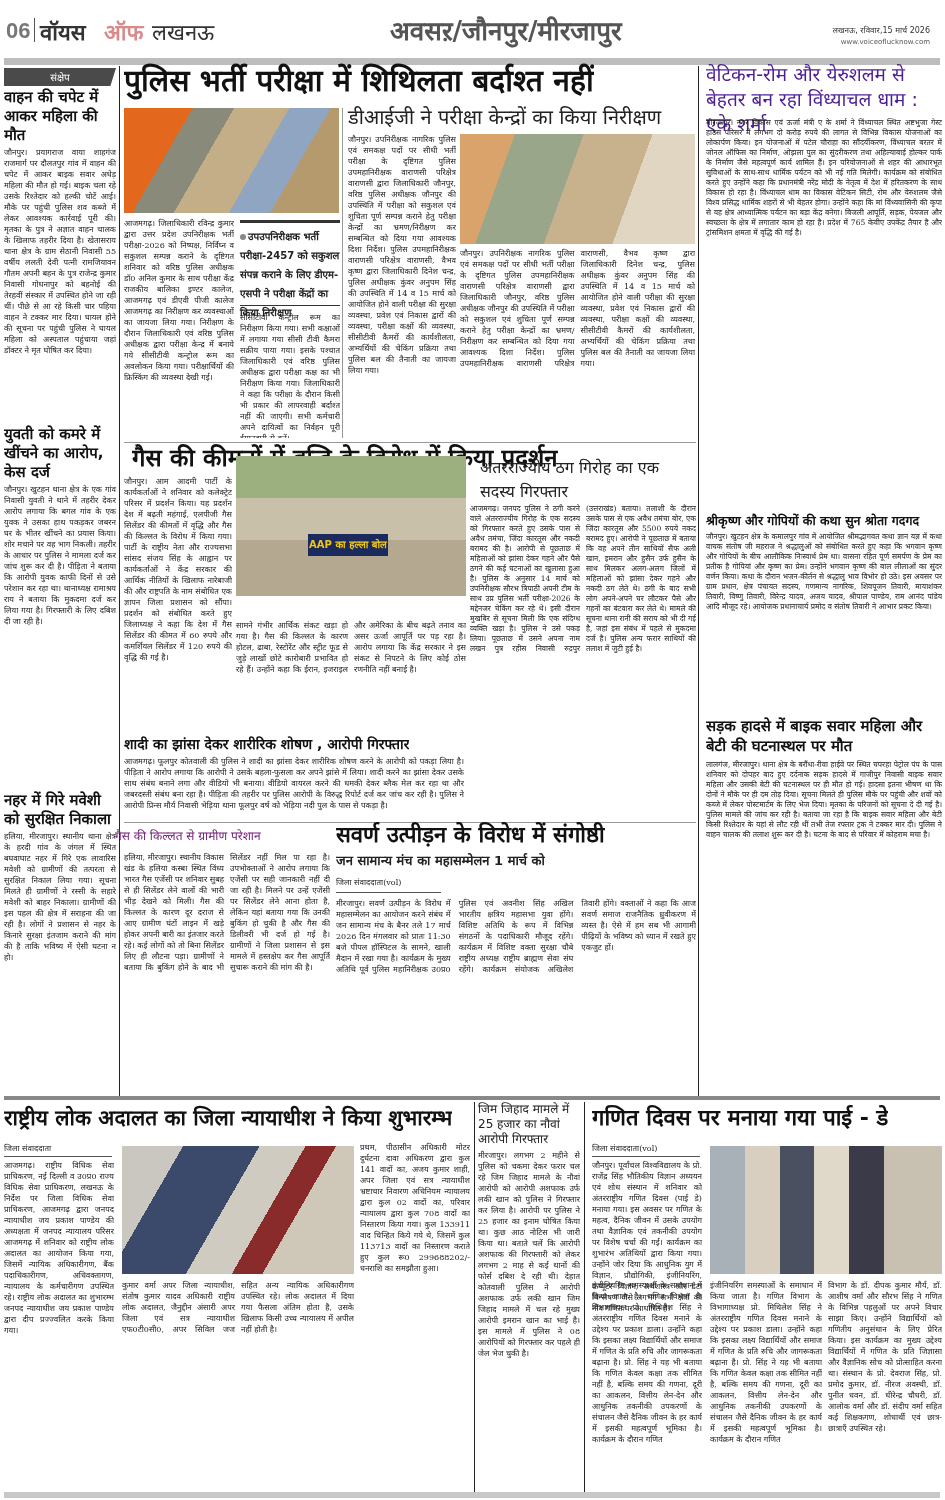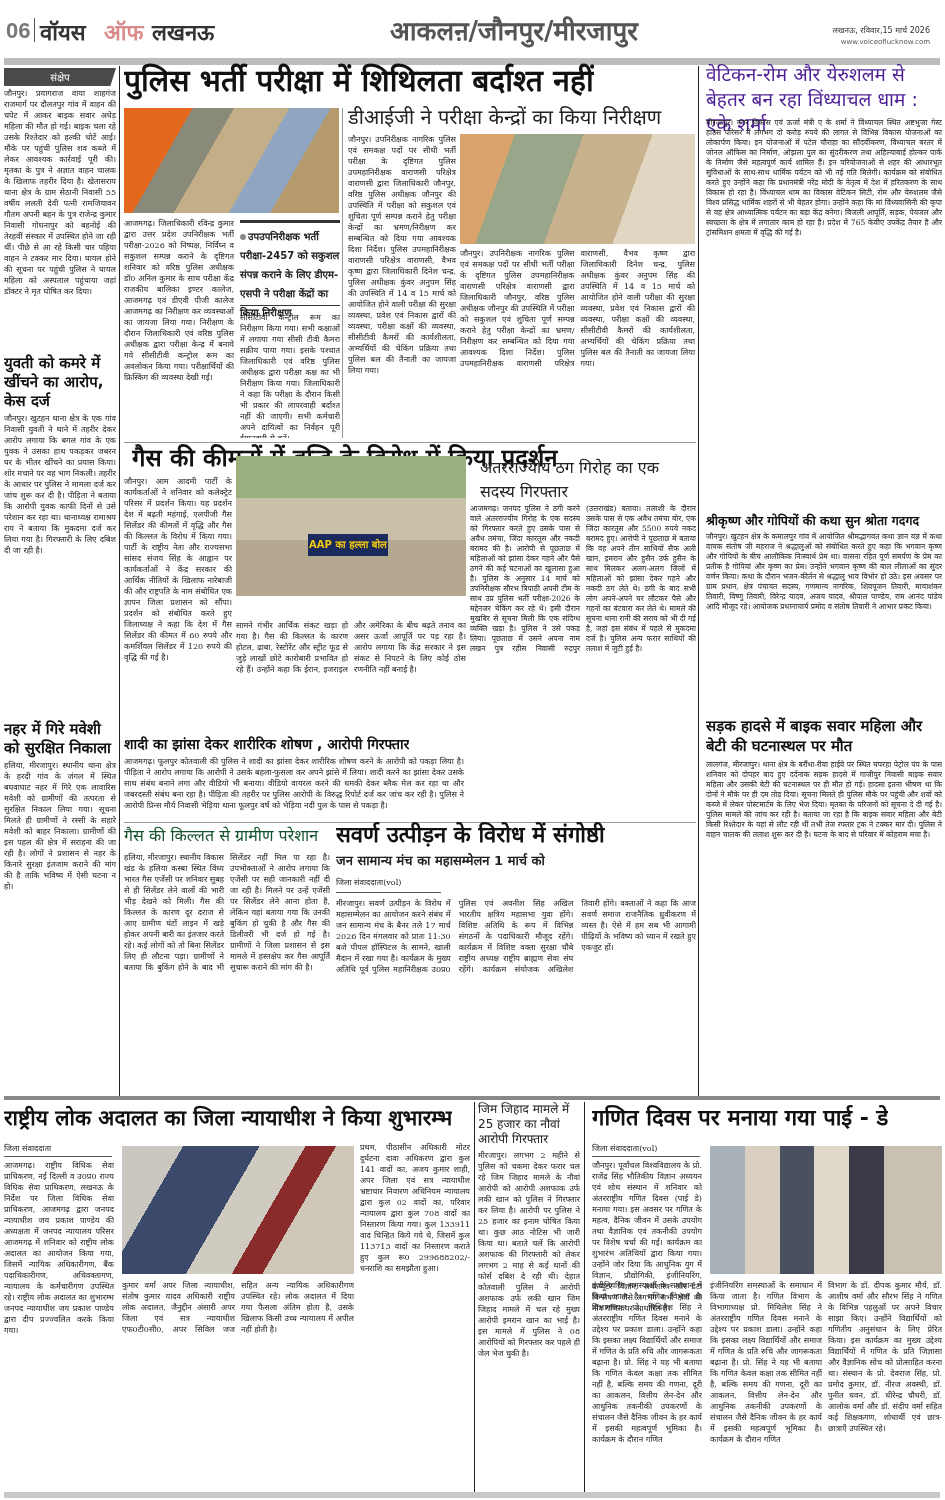--- a/index.html
+++ b/index.html
@@ -14,31 +14,32 @@
 .byline{font-size:8px;color:#222;font-family:"DejaVu Serif",serif}
 </style>
 </head>
 <body>
 
 <div class="abs" style="left:0;top:0;width:936px;height:55px">
   <span class="abs" style="left:6px;top:18px;font-size:22px;font-weight:bold;color:#777;font-family:'Liberation Sans',sans-serif">06</span>
   <div class="abs vline" style="left:34px;top:18px;height:24px;background:#555"></div>
   <span class="abs" style="left:40px;top:16px;font-size:22px;font-weight:bold;color:#333">वॉयस</span>
   <span class="abs" style="left:104px;top:16px;font-size:22px;font-weight:bold;color:#d98b8b">ऑफ</span>
-  <span class="abs" style="left:152px;top:16px;font-size:22px;font-weight:bold;color:#333">लखनऊ</span>
-  <span class="abs" style="left:390px;top:12px;font-size:26px;font-weight:bold;color:#555">आकलऩ/जौनपुर/मीरजापुर</span>
+  <span class="abs" style="left:152px;top:16px;font-size:22px;font-weight:normal;color:#333">लखनऊ</span>
+  <span class="abs" style="left:390px;top:12px;font-size:26px;font-weight:bold;color:#555">अवसऱ/जौनपुर/मीरजापुर</span>
   <span class="abs" style="right:6px;top:24px;font-size:8px;color:#333">लखनऊ, रविवार,15 मार्च 2026</span>
   <span class="abs" style="right:6px;top:38px;font-size:7px;color:#555">www.voiceoflucknow.com</span>
 </div>
 <div class="abs grey-bar" style="left:4px;top:58px;width:936px"></div>
 
 <div class="abs" style="left:4px;top:68px;width:112px;height:1025px">
   <div style="background:#4a4a4a;color:#fff;font-size:10px;text-align:center;padding:2px 0;clip-path:polygon(0 0,100% 0,95% 100%,0 100%)"><span>संक्षेप</span></div>
+  <div class="hd" style="font-size:15px;line-height:19px;white-space:normal;margin-top:2px">वाहन की चपेट में आकर महिला की मौत</div>
   <div class="txt" style="height:262px;margin-top:2px">जौनपुर। प्रयागराज वाया शाहगंज राजमार्ग पर दौलतपुर गांव में वाहन की चपेट में आकर बाइक सवार अधेड़ महिला की मौत हो गई। बाइक चला रहे उसके रिश्तेदार को हल्की चोटें आई। मौके पर पहुंची पुलिस शव कब्जे में लेकर आवश्यक कार्रवाई पूरी की। मृतका के पुत्र ने अज्ञात वाहन चालक के खिलाफ तहरीर दिया है। खेतासराय थाना क्षेत्र के ग्राम सेठानी निवासी 55 वर्षीय ललती देवी पत्नी रामजियावन गौतम अपनी बहन के पुत्र राजेन्द्र कुमार निवासी गोधनापुर को बहनोई की तेरहवीं संस्कार में उपस्थित होने जा रही थीं। पीछे से आ रहे किसी चार पहिया वाहन ने टक्कर मार दिया। घायल होने की सूचना पर पहुंची पुलिस ने घायल महिला को अस्पताल पहुंचाया जहां डॉक्टर ने मृत घोषित कर दिया।</div>
-  <div class="hd" style="font-size:15px;line-height:19px;white-space:normal;margin-top:4px">युवती को कमरे में खींचने का आरोप, केस दर्ज</div>
+  <div class="hd" style="font-size:15px;line-height:19px;white-space:normal;margin-top:16px">युवती को कमरे में खींचने का आरोप, केस दर्ज</div>
   <div class="txt" style="height:300px;margin-top:2px">जौनपुर। खुटहन थाना क्षेत्र के एक गांव निवासी युवती ने थाने में तहरीर देकर आरोप लगाया कि बगल गांव के एक युवक ने उसका हाथ पकड़कर जबरन घर के भीतर खींचने का प्रयास किया। शोर मचाने पर वह भाग निकली। तहरीर के आधार पर पुलिस ने मामला दर्ज कर जांच शुरू कर दी है। पीड़िता ने बताया कि आरोपी युवक काफी दिनों से उसे परेशान कर रहा था। थानाध्यक्ष रामाश्रय राय ने बताया कि मुकदमा दर्ज कर लिया गया है। गिरफ्तारी के लिए दबिश दी जा रही है।</div>
   <div class="hd" style="font-size:15px;line-height:19px;white-space:normal;margin-top:7px">नहर में गिरे मवेशी को सुरक्षित निकाला</div>
   <div class="txt" style="height:290px;margin-top:2px">हलिया, मीरजापुर। स्थानीय थाना क्षेत्र के हरदी गांव के जंगल में स्थित बघवाघाट नहर में गिरे एक लावारिस मवेशी को ग्रामीणों की तत्परता से सुरक्षित निकाल लिया गया। सूचना मिलते ही ग्रामीणों ने रस्सी के सहारे मवेशी को बाहर निकाला। ग्रामीणों की इस पहल की क्षेत्र में सराहना की जा रही है। लोगों ने प्रशासन से नहर के किनारे सुरक्षा इंतजाम कराने की मांग की है ताकि भविष्य में ऐसी घटना न हो।</div>
 </div>
 <div class="abs vline" style="left:119px;top:66px;height:1030px"></div>
 
 <div class="abs hd" style="left:124px;top:62px;font-size:30px;line-height:38px;color:#111">पुलिस भर्ती परीक्षा में शिथिलता बर्दाश्त नहीं</div>
 <div class="abs photo" style="left:124px;top:108px;width:215px;height:105px;background:linear-gradient(120deg,#e3681e 0 25%,#8a8a7a 25% 40%,#c4ae88 40% 60%,#8fa5c2 60% 75%,#b59a6e 75%)"></div>
 <div class="abs txt" style="left:124px;top:218px;width:110px;height:220px">आजमगढ़। जिलाधिकारी रविन्द्र कुमार द्वारा उत्तर प्रदेश उपनिरीक्षक भर्ती परीक्षा-2026 को निष्पक्ष, निर्विघ्न व सकुशल सम्पन्न कराने के दृष्टिगत शनिवार को वरिष्ठ पुलिस अधीक्षक डॉ0 अनिल कुमार के साथ परीक्षा केंद्र राजकीय बालिका इण्टर कालेज, आजमगढ़ एवं डीएवी पीजी कालेज आजमगढ़ का निरीक्षण कर व्यवस्थाओं का जायजा लिया गया। निरीक्षण के दौरान जिलाधिकारी एवं वरिष्ठ पुलिस अधीक्षक द्वारा परीक्षा केन्द्र में बनाये गये सीसीटीवी कन्ट्रोल रूम का अवलोकन किया गया। परीक्षार्थियों की फ्रिस्किंग की व्यवस्था देखी गई।</div>
 <div class="abs" style="left:240px;top:220px;width:100px;height:86px;border-top:3px solid #333;border-bottom:1px solid #333;padding-top:2px">
@@ -72,21 +73,21 @@
 <div class="abs txt" style="left:236px;top:620px;width:230px;height:110px;column-count:2;column-gap:6px">सामने गंभीर आर्थिक संकट खड़ा हो गया है। गैस की किल्लत के कारण होटल, ढाबा, रेस्टोरेंट और स्ट्रीट फूड से जुड़े लाखों छोटे कारोबारी प्रभावित हो रहे हैं। उन्होंने कहा कि ईरान, इजराइल और अमेरिका के बीच बढ़ते तनाव का असर ऊर्जा आपूर्ति पर पड़ रहा है। आरोप लगाया कि केंद्र सरकार ने इस संकट से निपटने के लिए कोई ठोस रणनीति नहीं बनाई है।</div>
 
 <div class="abs" style="left:480px;top:456px;width:216px;font-size:16px;line-height:24px;color:#222">अंतरराज्यीय ठग गिरोह का एक सदस्य गिरफ्तार</div>
 <div class="abs txt" style="left:470px;top:504px;width:226px;height:314px;column-count:2;column-gap:6px;font-size:7.5px;line-height:10px">आजमगढ़। जनपद पुलिस ने ठगी करने वाले अंतरराज्यीय गिरोह के एक सदस्य को गिरफ्तार करते हुए उसके पास से अवैध तमंचा, जिंदा कारतूस और नकदी बरामद की है। आरोपी से पूछताछ में महिलाओं को झांसा देकर गहने और पैसे ठगने की कई घटनाओं का खुलासा हुआ है। पुलिस के अनुसार 14 मार्च को उपनिरीक्षक सौरभ त्रिपाठी अपनी टीम के साथ उप्र पुलिस भर्ती परीक्षा-2026 के मद्देनजर चेकिंग कर रहे थे। इसी दौरान मुखबिर से सूचना मिली कि एक संदिग्ध व्यक्ति खड़ा है। पुलिस ने उसे पकड़ लिया। पूछताछ में उसने अपना नाम लखन पुत्र रहीस निवासी रुद्रपुर (उत्तराखंड) बताया। तलाशी के दौरान उसके पास से एक अवैध तमंचा बोर, एक जिंदा कारतूस और 5500 रुपये नकद बरामद हुए। आरोपी ने पूछताछ में बताया कि वह अपने तीन साथियों सैफ अली खान, इमरान और हुसैन उर्फ हुसैन के साथ मिलकर अलग-अलग जिलों में महिलाओं को झांसा देकर गहने और नकदी ठग लेते थे। ठगी के बाद सभी लोग अपने-अपने घर लौटकर पैसे और गहनों का बंटवारा कर लेते थे। मामले की सूचना थाना रानी की सराय को भी दी गई है, जहां इस संबंध में पहले से मुकदमा दर्ज है। पुलिस अन्य फरार साथियों की तलाश में जुटी हुई है।</div>
 
 <div class="abs hd" style="left:124px;top:734px;font-size:14px;line-height:20px">शादी का झांसा देकर शारीरिक शोषण , आरोपी गिरफ्तार</div>
 <div class="abs txt" style="left:124px;top:756px;width:340px;height:62px">आजमगढ़। फूलपुर कोतवाली की पुलिस ने शादी का झांसा देकर शारीरिक शोषण करने के आरोपी को पकड़ा लिया है। पीड़िता ने आरोप लगाया कि आरोपी ने उसके बहला-फुसला कर अपने झांसे में लिया। शादी करने का झांसा देकर उसके साथ संबंध बनाने लगा और वीडियो भी बनाया। वीडियो वायरल करने की धमकी देकर ब्लैक मेल कर रहा था और जबरदस्ती संबंध बना रहा है। पीड़िता की तहरीर पर पुलिस आरोपी के विरुद्ध रिपोर्ट दर्ज कर जांच कर रही है। पुलिस ने आरोपी प्रिन्स मौर्य निवासी भेड़िया थाना फूलपुर वर्ष को भेड़िया नदी पुल के पास से पकड़ा है।</div>
 
 <div class="abs hline" style="left:124px;top:822px;width:572px;background:#999"></div>
 
-<div class="abs" style="left:124px;top:824px;font-size:16px;line-height:24px;color:#14532d;white-space:nowrap">गैस की किल्लत से ग्रामीण परेशान</div>
+<div class="abs" style="left:115px;top:824px;font-size:12px;line-height:24px;color:#701a75;white-space:nowrap">गैस की किल्लत से ग्रामीण परेशान</div>
 <div class="abs txt" style="left:124px;top:852px;width:206px;height:243px;column-count:2;column-gap:6px">हलिया, मीरजापुर। स्थानीय विकास खंड के हलिया कस्बा स्थित विंध्य भारत गैस एजेंसी पर शनिवार सुबह से ही सिलेंडर लेने वालों की भारी भीड़ देखने को मिली। गैस की किल्लत के कारण दूर दराज से आए ग्रामीण घंटों लाइन में खड़े होकर अपनी बारी का इंतजार करते रहे। कई लोगों को तो बिना सिलेंडर लिए ही लौटना पड़ा। ग्रामीणों ने बताया कि बुकिंग होने के बाद भी सिलेंडर नहीं मिल पा रहा है। उपभोक्ताओं ने आरोप लगाया कि एजेंसी पर सही जानकारी नहीं दी जा रही है। मिलने पर उन्हें एजेंसी पर सिलेंडर लेने आना होता है, लेकिन यहां बताया गया कि उनकी बुकिंग हो चुकी है और गैस की डिलीवरी भी दर्ज हो गई है। ग्रामीणों ने जिला प्रशासन से इस मामले में हस्तक्षेप कर गैस आपूर्ति सुचारू कराने की मांग की है।</div>
 
 <div class="abs hd" style="left:336px;top:820px;font-size:22px;line-height:30px">सवर्ण उत्पीड़न के विरोध में संगोष्ठी</div>
 <div class="abs hd" style="left:336px;top:852px;font-size:13px;line-height:18px;color:#222">जन सामान्य मंच का महासम्मेलन 1 मार्च को</div>
 <div class="abs byline" style="left:336px;top:876px">जिला संवाददाता(vol)</div>
 <div class="abs hline" style="left:336px;top:892px;width:105px;background:#555"></div>
 <div class="abs txt" style="left:336px;top:898px;width:360px;height:197px;column-count:3;column-gap:8px">मीरजापुर। सवर्ण उत्पीड़न के विरोध में महासम्मेलन का आयोजन करने संबंध में जन सामान्य मंच के बैनर तले 17 मार्च 2026 दिन मंगलवार को प्रातः 11:30 बजे पीपल हॉस्पिटल के सामने, खाली मैदान में रखा गया है। कार्यक्रम के मुख्य अतिथि पूर्व पुलिस महानिरीक्षक उ0प्र0 पुलिस एवं अवनीश सिंह अखिल भारतीय क्षत्रिय महासभा युवा होंगे। विशिष्ट अतिथि के रूप में विभिन्न संगठनों के पदाधिकारी मौजूद रहेंगे। कार्यक्रम में विशिष्ट वक्ता सुरक्षा चौबे राष्ट्रीय अध्यक्ष राष्ट्रीय ब्राह्मण सेवा संघ रहेंगे। कार्यक्रम संयोजक अखिलेश तिवारी होंगे। वक्ताओं ने कहा कि आज सवर्ण समाज राजनैतिक ध्रुवीकरण में व्यस्त है। ऐसे में हम सब भी आगामी पीढ़ियों के भविष्य को ध्यान में रखते हुए एकजुट हों।</div>
 
 <div class="abs grey-bar" style="left:4px;top:1096px;width:936px;height:4px;background:#888"></div>
 

